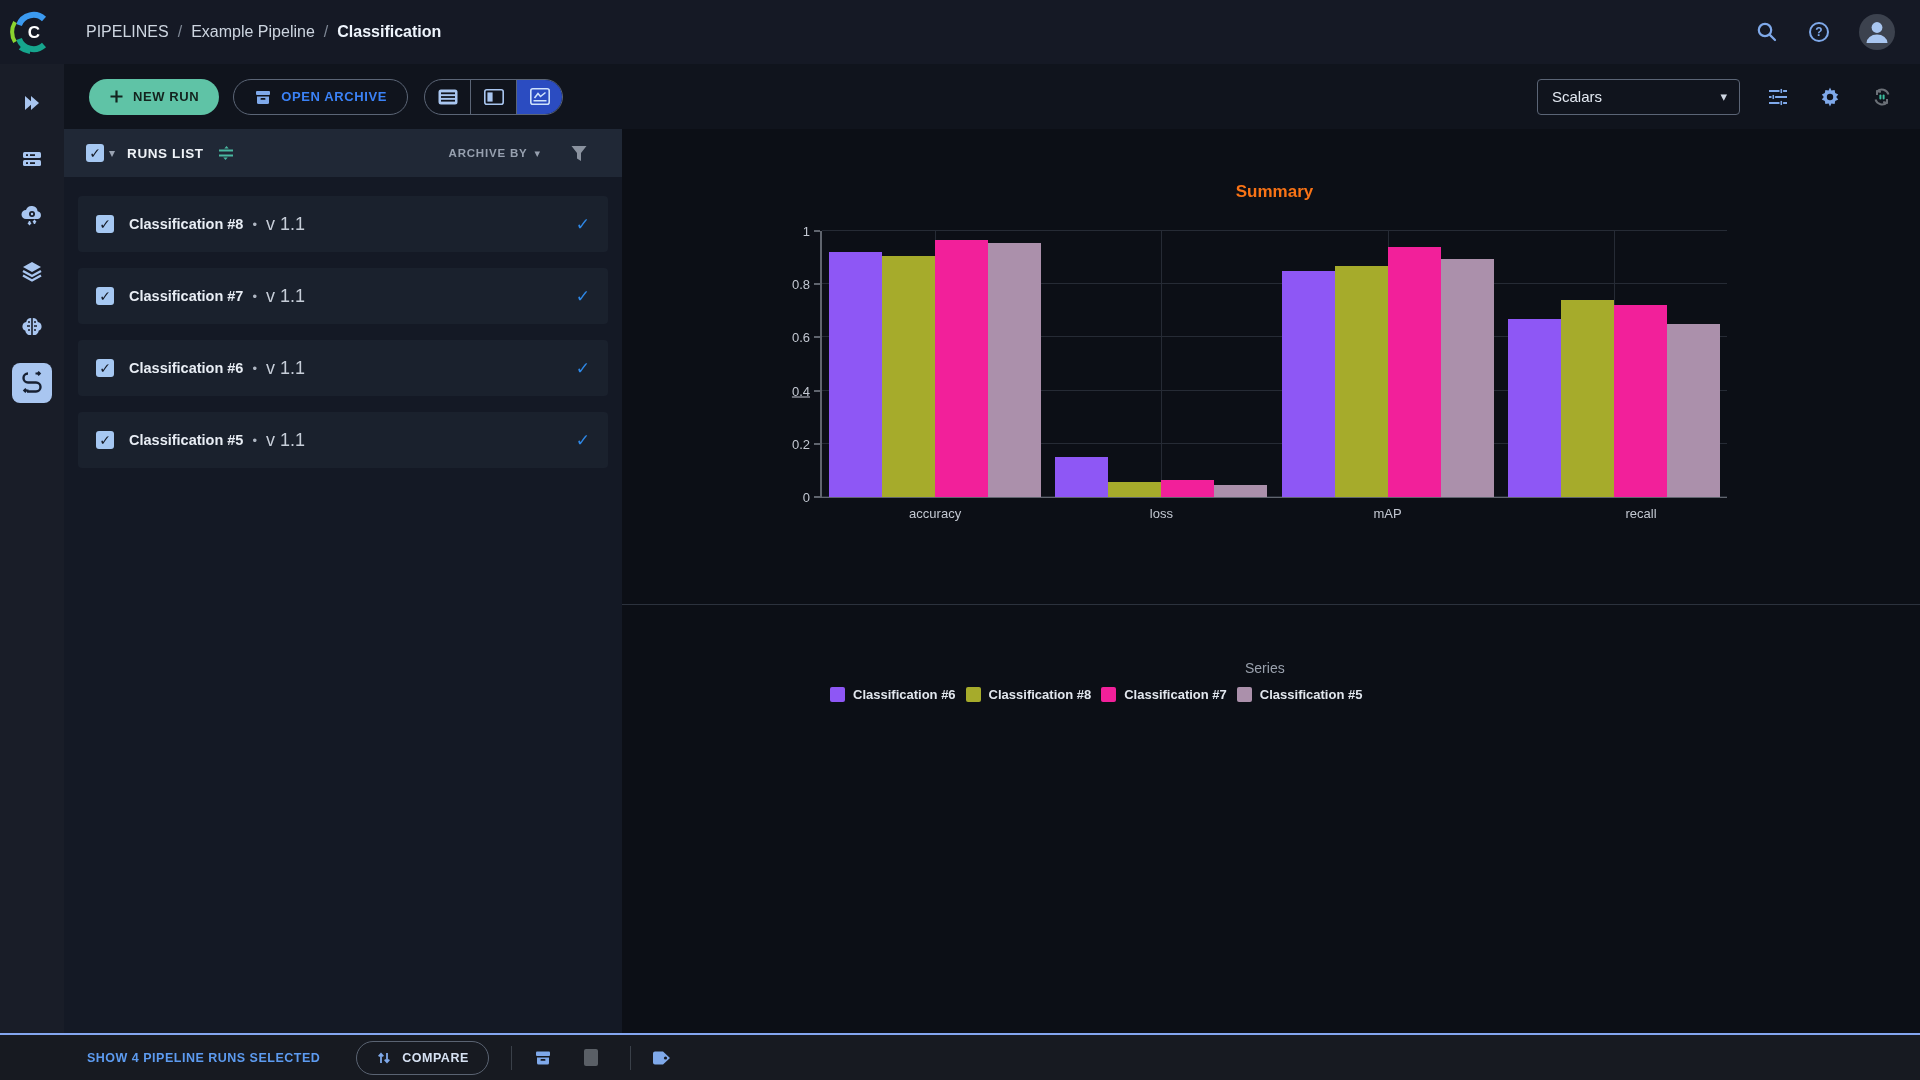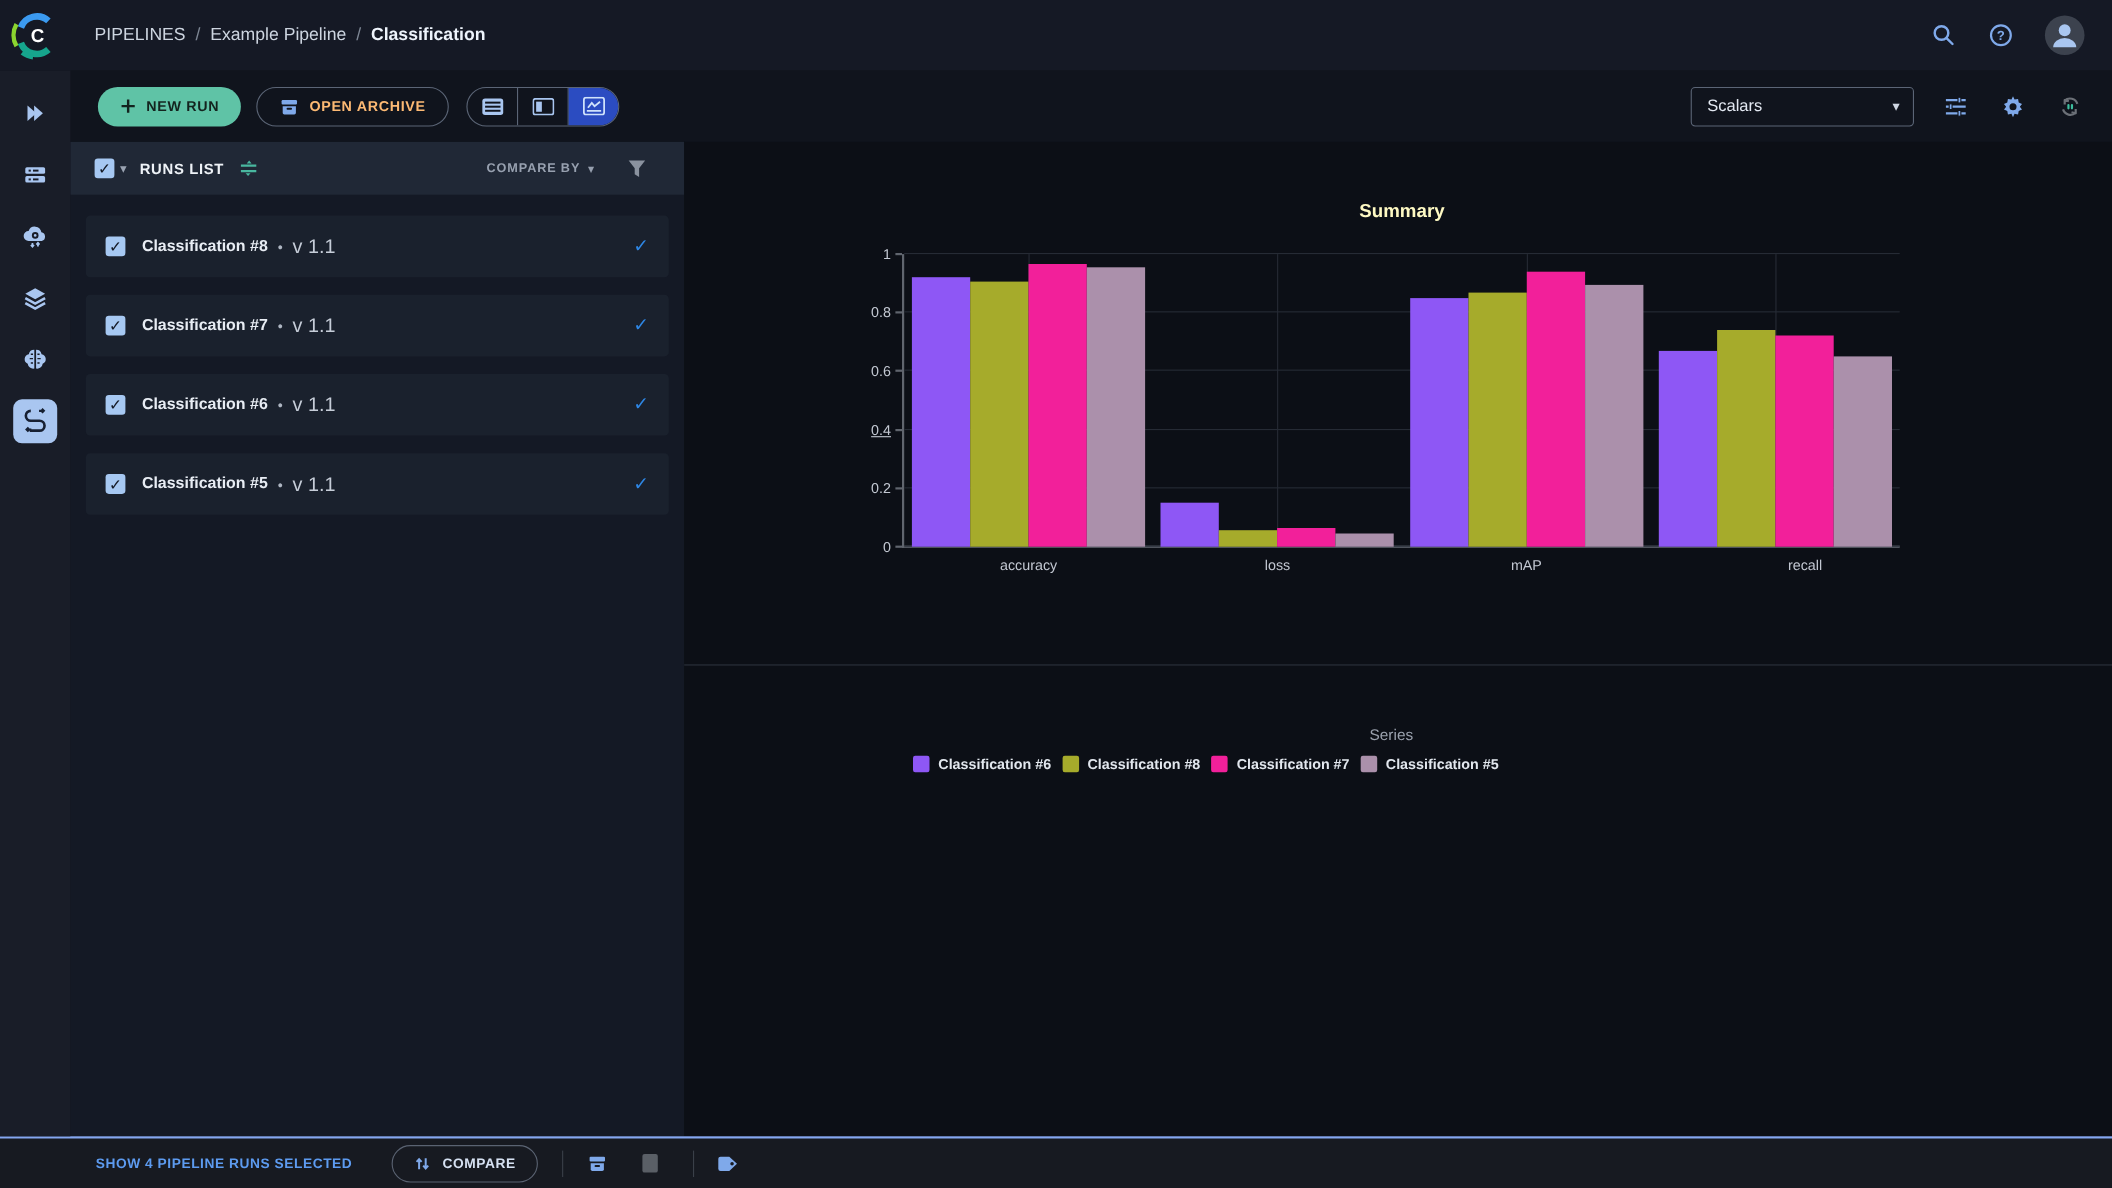--- a/index.html
+++ b/index.html
@@ -26,21 +26,21 @@
              justify-content:center;cursor:pointer;}
   .side-item.active{background:#a9c6f0;}
 
   
   .toolbar{position:absolute;top:64px;left:64px;right:0;height:65px;display:flex;
            align-items:center;padding:0 24px;box-sizing:border-box;background:#10141d;}
   .btn{height:36px;border-radius:18px;display:inline-flex;align-items:center;gap:9px;
        padding:0 20px;font-size:13px;font-weight:bold;letter-spacing:.6px;cursor:pointer;
        box-sizing:border-box;white-space:nowrap;}
   .btn-primary{background:#5fc3a6;color:#13231e;margin-left:1px;}
-  .btn-outline{border:1px solid #5b6576;color:#fdba74;background:transparent;margin-left:14px;}
+  .btn-outline{border:1px solid #5b6576;color:#3b82f6;background:transparent;margin-left:14px;}
   .toggle-group{display:flex;margin-left:16px;border:1px solid #5b6576;border-radius:18px;
                 height:36px;box-sizing:border-box;overflow:hidden;}
   .toggle-seg{width:45px;display:flex;align-items:center;justify-content:center;cursor:pointer;
               border-right:1px solid #5b6576;}
   .toggle-seg:last-child{border-right:none;}
   .toggle-seg.active{background:#2b4cc1;}
   .toolbar-right{margin-left:auto;display:flex;align-items:center;gap:24px;}
   .select{width:203px;height:36px;border:1px solid #5b6576;border-radius:4px;display:flex;
           align-items:center;padding:0 12px 0 14px;box-sizing:border-box;font-size:15px;
           color:#e3e9f2;cursor:pointer;background:#10141d;}
@@ -67,21 +67,21 @@
            padding:0 18px;box-sizing:border-box;margin-bottom:16px;cursor:pointer;}
   .run-name{margin-left:15px;font-size:14.5px;font-weight:bold;color:#e8edf4;}
   .run-bullet{margin-left:9px;color:#aeb6c2;font-size:13px;}
   .run-version{margin-left:9px;font-size:18px;color:#c6cdd8;}
   .run-check{margin-left:auto;color:#2e87e5;font-size:17px;font-weight:bold;}
 
   
   .chart-panel{position:absolute;left:622px;top:129px;right:0;bottom:47px;background:#0c0f16;}
   .chart-card{position:relative;height:475px;border-bottom:1px solid #2c323d;}
   .chart-title{position:absolute;top:53px;left:200px;width:905px;text-align:center;
-               font-size:17px;font-weight:bold;color:#fef9c3;}
+               font-size:17px;font-weight:bold;color:#f97316;}
   .plot{position:absolute;left:200px;top:102px;width:905px;height:266px;}
   .gridline-h{position:absolute;left:0;width:100%;height:1px;background:#262b35;}
   .gridline-v{position:absolute;top:0;height:100%;width:1px;background:#262b35;}
   .axis-y{position:absolute;left:-2px;top:0;bottom:-1px;width:2px;background:#60656e;}
   .axis-x{position:absolute;left:-2px;right:0;bottom:-1px;height:2px;background:#60656e;}
   .ytick{position:absolute;height:2px;width:6px;left:-8px;background:#60656e;}
   .ylabel{position:absolute;right:100%;margin-right:12px;transform:translateY(-50%);
           font-size:13px;color:#c3c8d2;white-space:nowrap;}
   .xlabel{position:absolute;top:100%;margin-top:9px;transform:translateX(-50%);
           font-size:13px;color:#c3c8d2;}
@@ -274,21 +274,21 @@
       <span class="caret">▾</span>
       <span class="runs-title">RUNS LIST</span>
       <span class="runs-filter-green">
         <svg width="18" height="18" viewBox="0 0 18 18">
             <path d="M2 6.5 h14 M2 11.5 h14" stroke="#49b8a0" stroke-width="2"></path>
             <path d="M9.5 2 l2.2 2.6 h-4.4 Z" fill="#49b8a0"></path>
             <path d="M8.5 16 l-2.2-2.6 h4.4 Z" fill="#49b8a0"></path>
           </svg>
       </span>
       <div class="runs-header-right">
-        <span class="sorted-by">COMPARE BY</span>
+        <span class="sorted-by">ARCHIVE BY</span>
         <span class="sorted-caret">▾</span>
         <span class="funnel">
           <svg width="18" height="17" viewBox="0 0 18 17">
               <path d="M1.5 1 h15 L11 8 v8 l-4-2.6 V8 Z" fill="#8a929f"></path>
             </svg>
         </span>
       </div>
     </div>
     <div class="runs-list">
         <div class="run-row">

